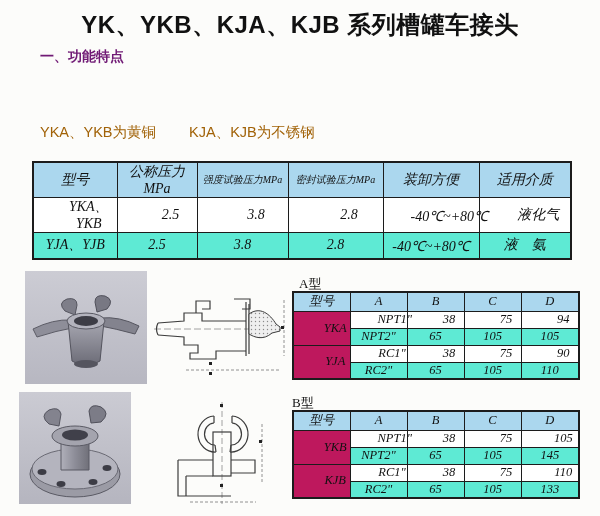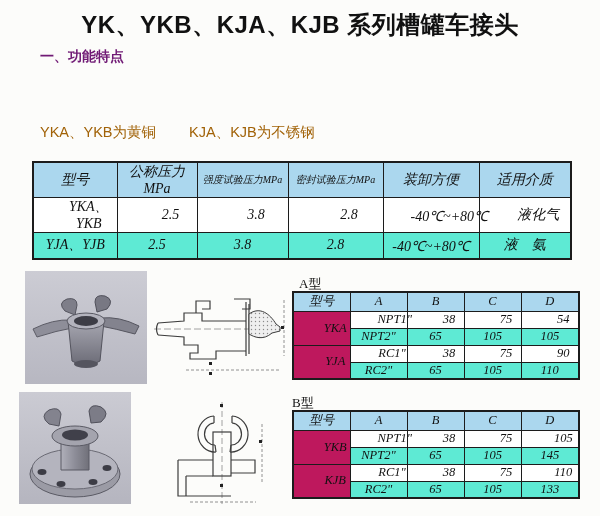--- a/index.html
+++ b/index.html
@@ -161,21 +161,21 @@
         <th>C</th>
         <th>D</th>
       </tr>
     </thead>
     <tbody>
       <tr class="r-white">
         <td class="model" rowspan="2">YKA</td>
         <td>NPT1"</td>
         <td>38</td>
         <td>75</td>
-        <td>54</td>
+        <td>94</td>
       </tr>
       <tr class="r-yellow">
         <td>NPT2"</td>
         <td>65</td>
         <td>105</td>
         <td>105</td>
       </tr>
       <tr class="r-white">
         <td class="model" rowspan="2">YJA</td>
         <td>RC1"</td>

